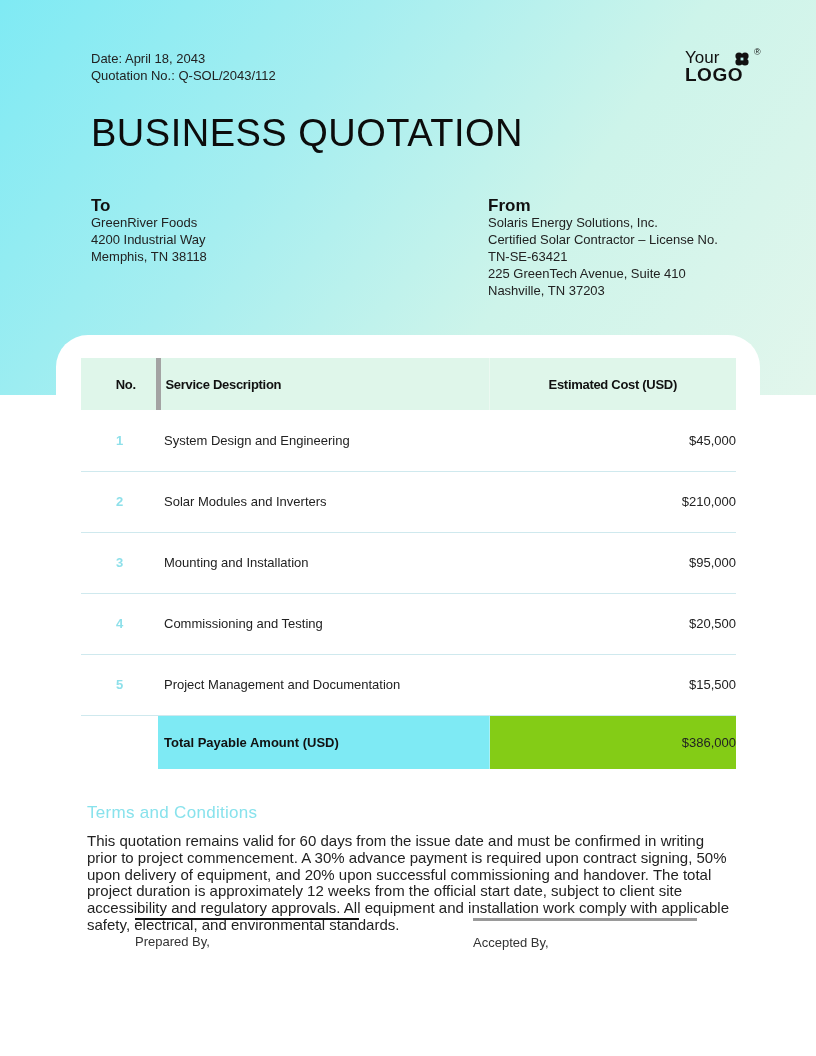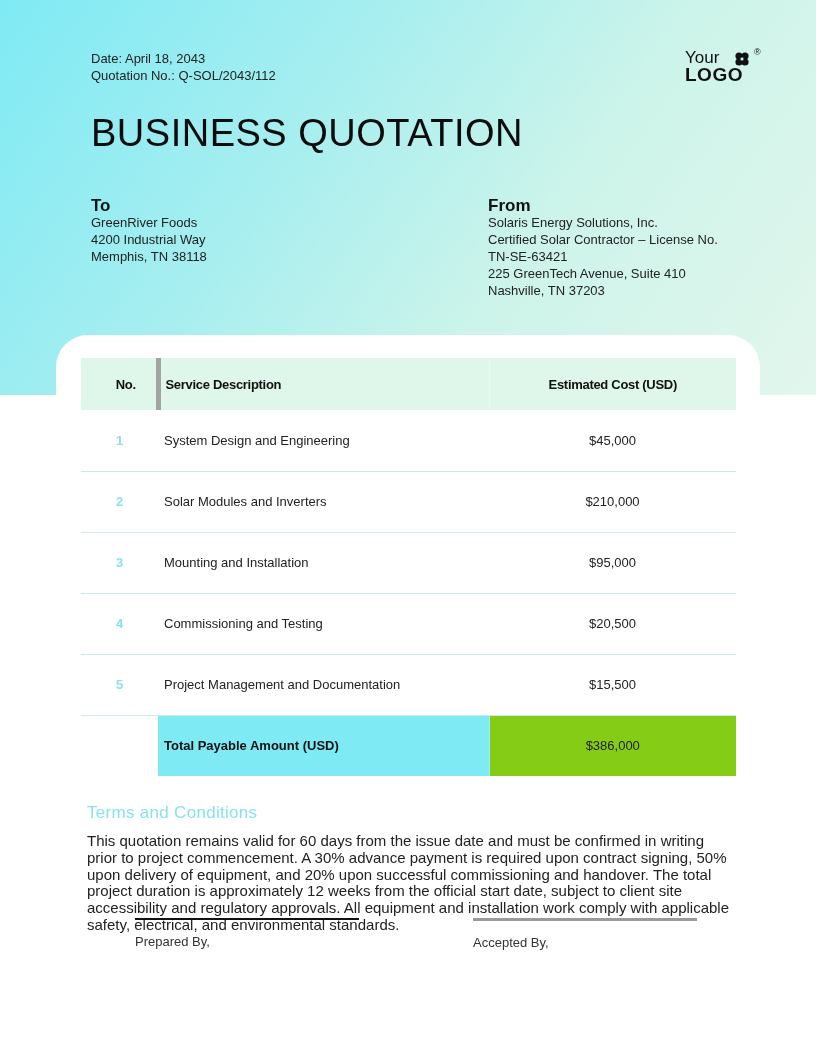--- a/index.html
+++ b/index.html
@@ -31,22 +31,22 @@
     .party.from { left: 488px; }
 
     table.items { position: absolute; left: 81px; top: 358px; width: 655px; border-collapse: collapse; font-size: 13px; }
     table.items th { background: #dff6ea; height: 52px; font-weight: 700; font-size: 13px; color: #111; letter-spacing: -0.3px; font-family: "Liberation Sans", sans-serif; }
     table.items th.c-no { width: 77px; text-align: center; padding-left: 15px; }
     table.items th.c-desc { width: 331px; text-align: left; padding-left: 5px; border-left: 5px solid #a3a3a3; }
     table.items th.c-cost { text-align: center; border-left: 1px solid #ecf9f1; }
     table.items td { height: 61px; border-bottom: 1px solid #cfe9ee; color: #222; }
     table.items td.c-no { text-align: center; color: #8ee0ea; font-weight: 700; }
     table.items td.c-desc { padding-left: 6px; }
-    table.items td.c-cost { text-align: center; }
-    table.items tr.total td { height: 61px; border-bottom: none; margin-left: 44px; }
+    table.items td.c-cost { text-align: right; }
+    table.items tr.total td { height: 54px; border-bottom: none; margin-left: 44px; }
     table.items tr.total td.c-no { background: #fff; }
     table.items tr.total td.c-desc { background: #7eeaf4; font-weight: 700; color: #111; padding-left: 6px; }
     table.items tr.total td.c-cost { background: #84cc16; border-left: 1px solid #a8f0f6; }
 
     .terms-title { position: absolute; left: 87px; top: 803px; font-size: 17px; color: #88e2ec; letter-spacing: 0.3px; }
     .terms-body { position: absolute; left: 87px; top: 833px; width: 650px; font-size: 15px; line-height: 16.8px; color: #222; }
 
     .sig { position: absolute; top: 918px; width: 224px; text-align: left; }
     .sig .line { height: 2px; width: 100%; }
     .sig .label { margin-top: 14px; font-size: 13px; color: #333; }

